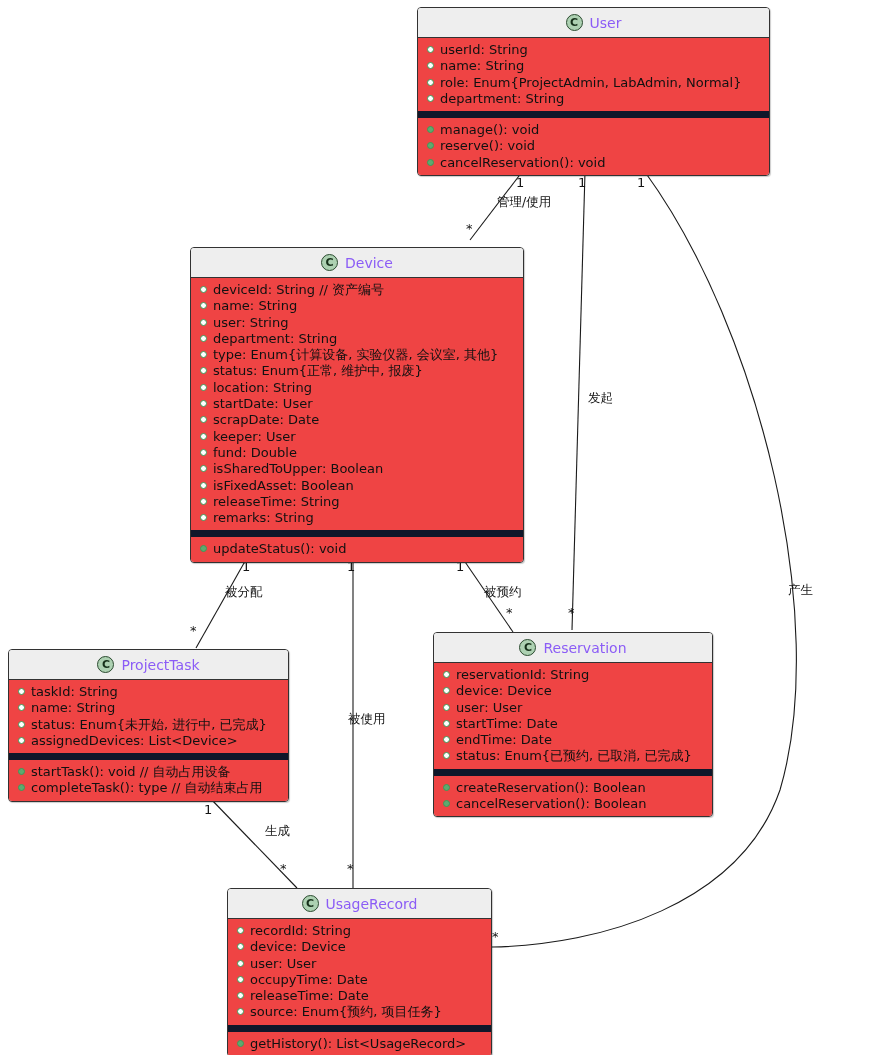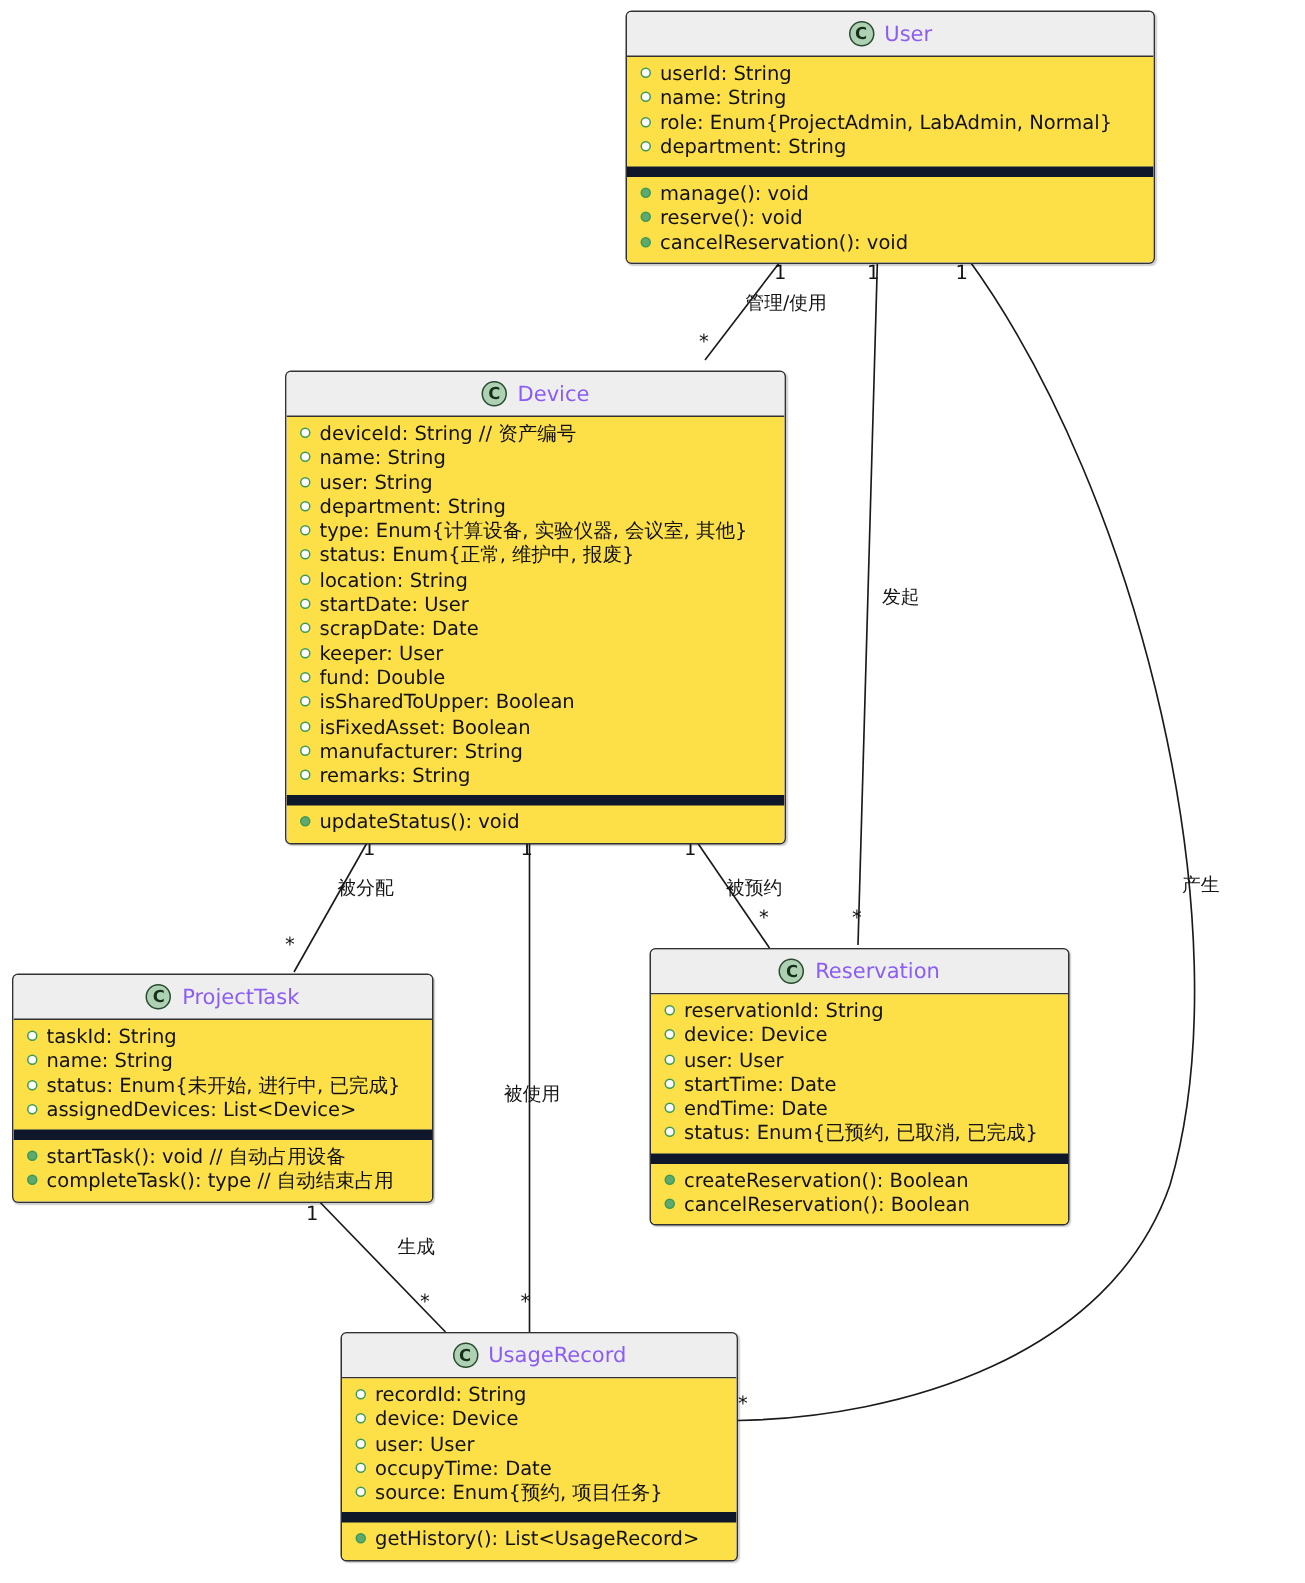--- a/index.html
+++ b/index.html
@@ -80,21 +80,21 @@
     box-sizing: border-box;
     flex: none;
   }
   .class-title {
     font-size: 14px;
     color: #8b5cf6;
     line-height: 1;
   }
   .compartment {
     padding: 4px 0 4px 0;
-    background: #fde047;
+    background: #ef4444;
   }
   .compartment + .compartment {
     border-top: 7px solid #0f172a;
   }
   .member {
     display: flex;
     align-items: baseline;
     gap: 6px;
     padding: 0 8px 0 9px;
     font-size: 13px;
@@ -140,21 +140,21 @@
 
     <path class="edge-line" d="M 461,556 L 513,632"></path>
 
     <path class="edge-line" d="M 209,797 L 297,888"></path>
   </svg>
 
   <div class="edge-label" style="left:497px; top:196px;">管理/使用</div>
   <div class="edge-label" style="left:588px; top:392px;">发起</div>
   <div class="edge-label" style="left:788px; top:584px;">产生</div>
   <div class="edge-label" style="left:225px; top:586px;">被分配</div>
-  <div class="edge-label" style="left:336px; top:713px;margin-top:10px;">被使用</div>
+  <div class="edge-label" style="left:348px; top:713px;">被使用</div>
   <div class="edge-label" style="left:484px; top:586px;">被预约</div>
   <div class="edge-label" style="left:265px; top:825px;">生成</div>
 
   <div class="mult-label" style="left:516px; top:176px;">1</div>
   <div class="mult-label" style="left:466px; top:222px;">*</div>
 
   <div class="mult-label" style="left:578px; top:176px;">1</div>
   <div class="mult-label" style="left:568px; top:606px;">*</div>
 
   <div class="mult-label" style="left:637px; top:176px;">1</div>
@@ -264,21 +264,21 @@
       <div class="member">
           <span class="dot attr"></span>
           <span class="member-text">isSharedToUpper: Boolean</span>
         </div>
       <div class="member">
           <span class="dot attr"></span>
           <span class="member-text">isFixedAsset: Boolean</span>
         </div>
       <div class="member">
           <span class="dot attr"></span>
-          <span class="member-text">manufacturer: String</span>
+          <span class="member-text">releaseTime: String</span>
         </div>
       <div class="member">
           <span class="dot attr"></span>
           <span class="member-text">remarks: String</span>
         </div>
     </div>
     <div class="compartment">
       <div class="member">
           <span class="dot method"></span>
           <span class="member-text">updateStatus(): void</span>
@@ -381,20 +381,24 @@
       <div class="member">
           <span class="dot attr"></span>
           <span class="member-text">user: User</span>
         </div>
       <div class="member">
           <span class="dot attr"></span>
           <span class="member-text">occupyTime: Date</span>
         </div>
       <div class="member">
           <span class="dot attr"></span>
+          <span class="member-text">releaseTime: Date</span>
+        </div>
+      <div class="member">
+          <span class="dot attr"></span>
           <span class="member-text">source: Enum{预约, 项目任务}</span>
         </div>
     </div>
     <div class="compartment">
       <div class="member">
           <span class="dot method"></span>
           <span class="member-text">getHistory(): List&lt;UsageRecord&gt;</span>
         </div>
     </div>
   </div>

